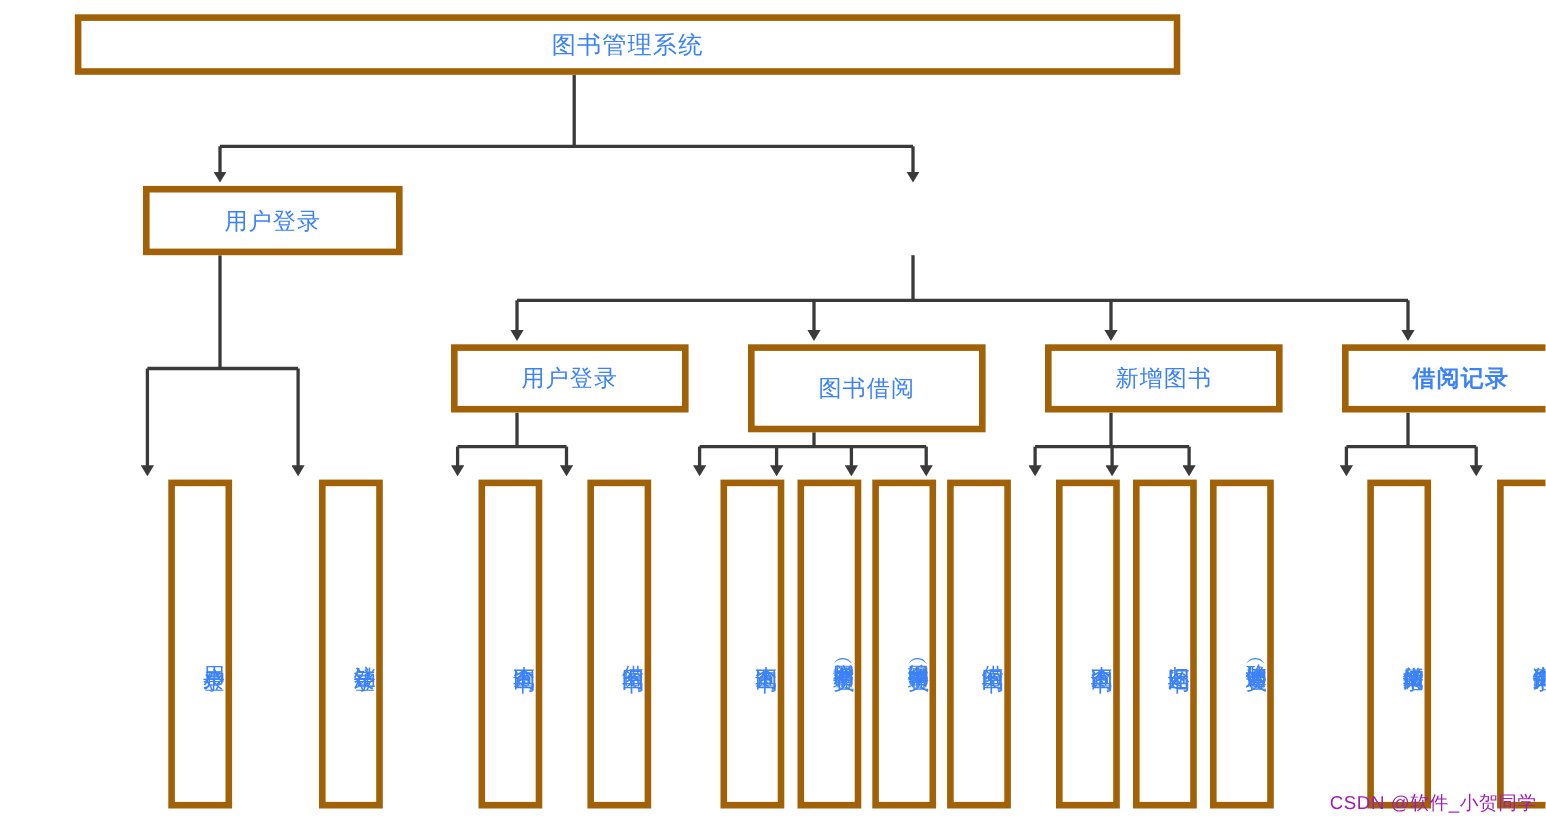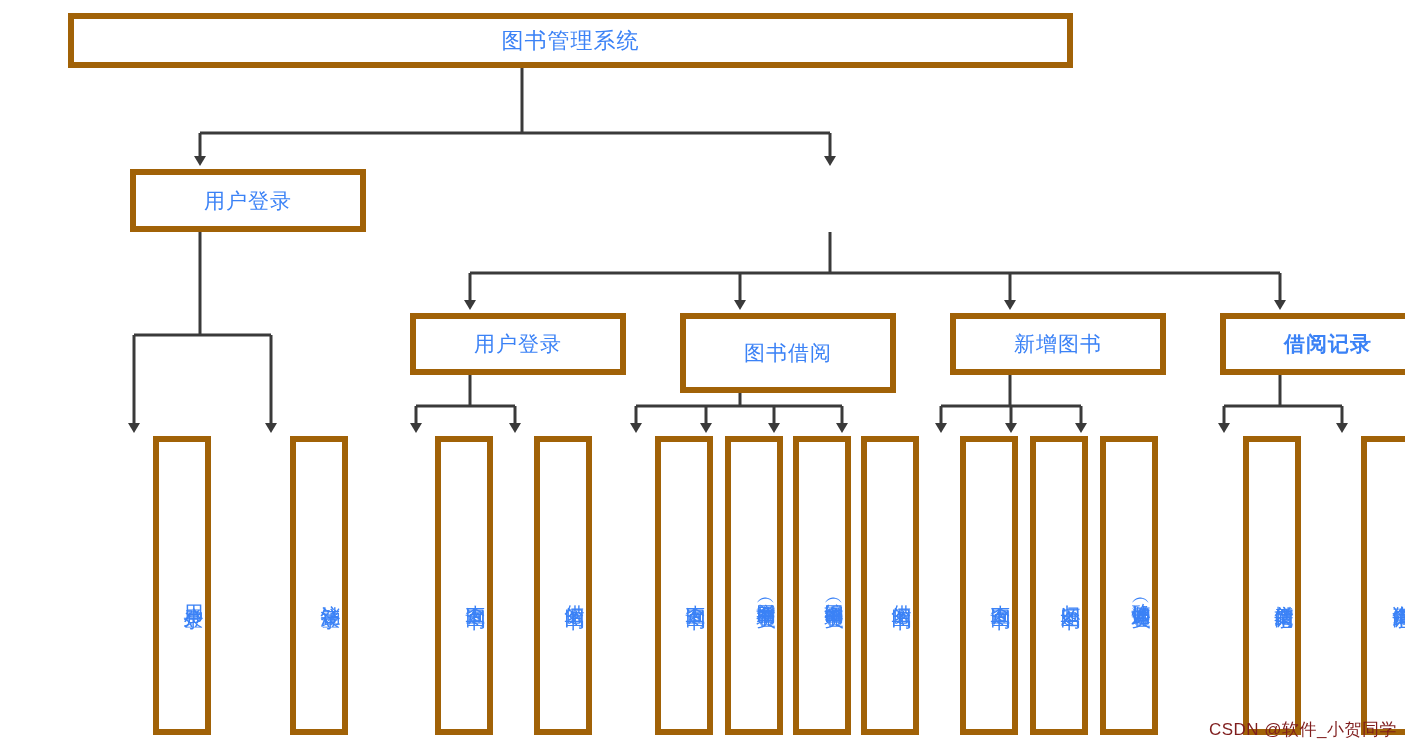--- a/index.html
+++ b/index.html
@@ -22,21 +22,21 @@
   .node.root{font-size:22px;}
   .node.leaf{
     font-size:20px;letter-spacing:2px;
     writing-mode:vertical-rl;text-orientation:upright;
     align-items:flex-start;justify-content:center;
     padding-top:14px;line-height:1.18;
   }
   .node.leaf.tall{font-size:19px;letter-spacing:1px;}
   .watermark{
     position:absolute;right:8px;bottom:6px;
-    font-size:17px;color:#7f1d1d;white-space:nowrap;
+    font-size:17px;color:#a21caf;white-space:nowrap;
     letter-spacing:0.5px;pointer-events:none;
   }
 </style>
 </head>
 <body>
 
 <div id="diagram-root">
 
   <svg id="wires" viewBox="0 0 1405 747" xmlns="http://www.w3.org/2000/svg">
     <defs>

